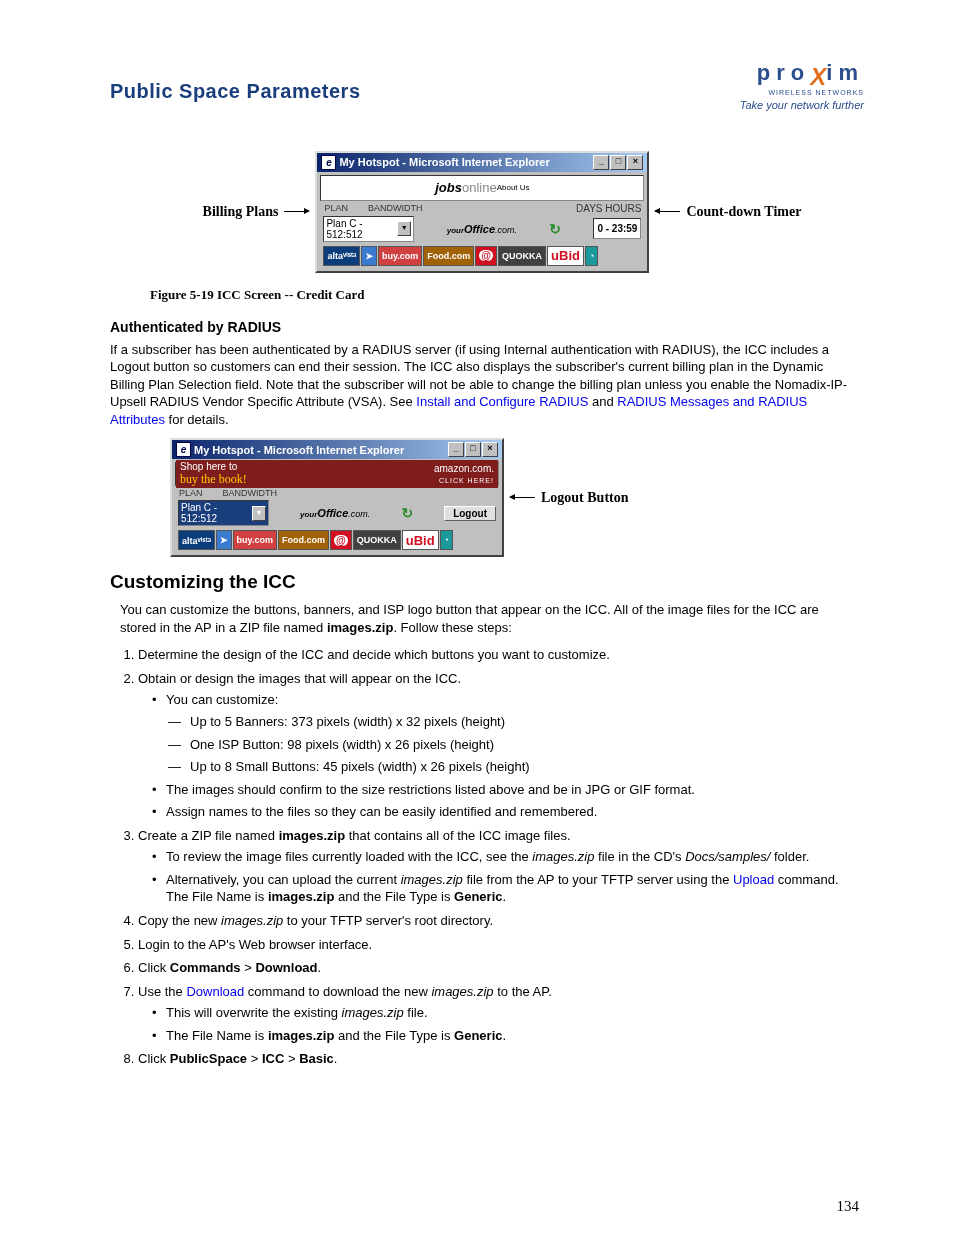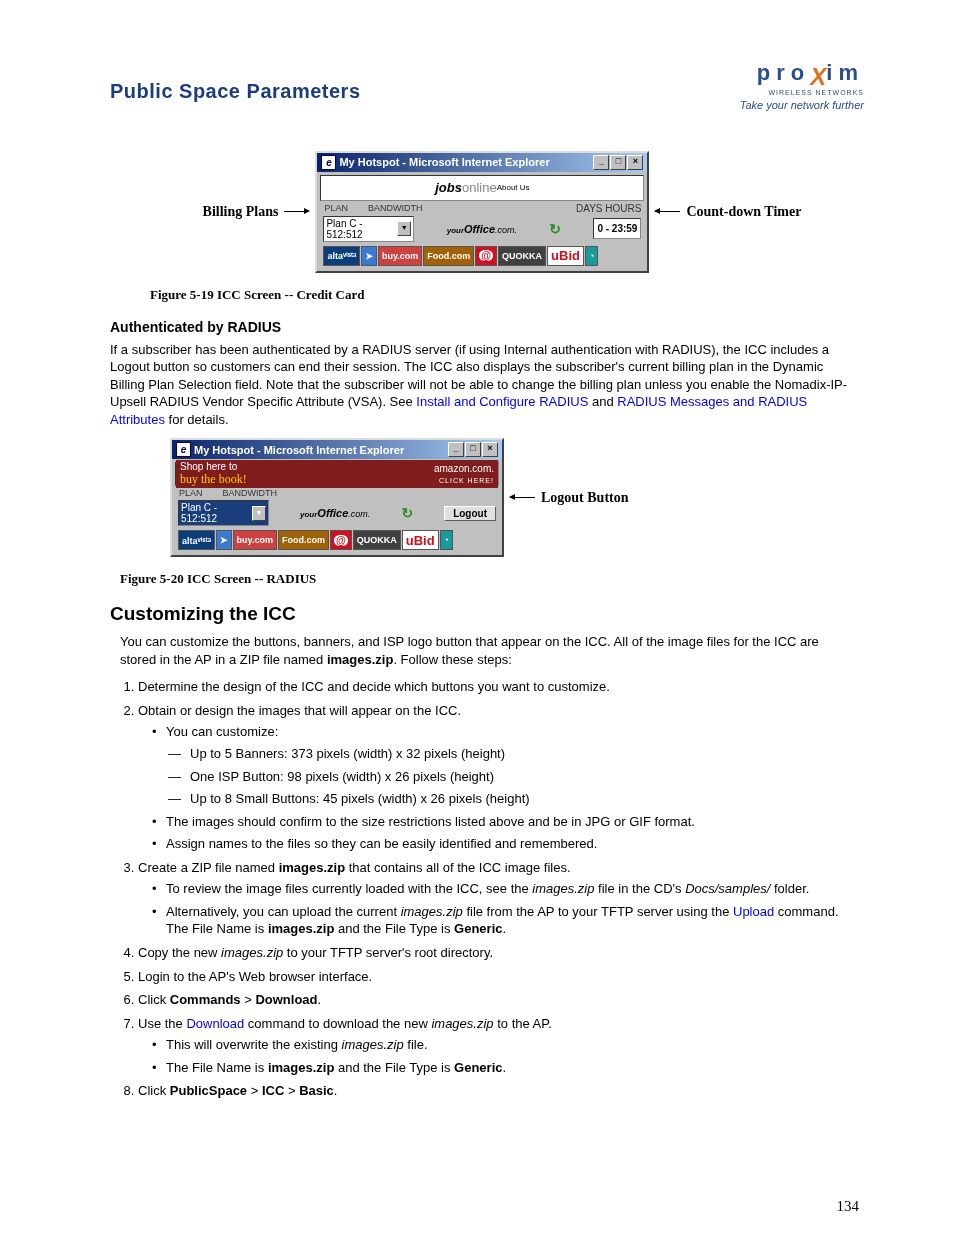--- a/index.html
+++ b/index.html
@@ -175,21 +175,20 @@
               </span>
             <span class="small-btn btn-quokka">QUOKKA</span>
             <span class="small-btn btn-ubid">uBid</span>
             <span class="small-btn btn-teal">◔</span>
           </div>
         </div>
       </div>
       <span class="annot-arrow l"></span>
       <span class="annot-label">Logout Button</span>
     </div>
-    <div class="figure-caption" style="margin-left:-50px">Figure 5-20    ICC Screen -- RADIUS</div>
   </div>
 
   <div class="section-h2">Customizing the ICC</div>
   <p class="body-text" style="padding-left:10px">
     <span>You can customize the buttons, banners, and ISP logo button that appear on the ICC. All of the image files for the ICC are stored in the AP in a ZIP file named </span><b>images.zip</b><span>. Follow these steps:</span>
   </p>
   <ol class="steps">
     <li>Determine the design of the ICC and decide which buttons you want to customize.</li>
     <li><span>Obtain or design the images that will appear on the ICC.</span>
       <ul class="sub">

